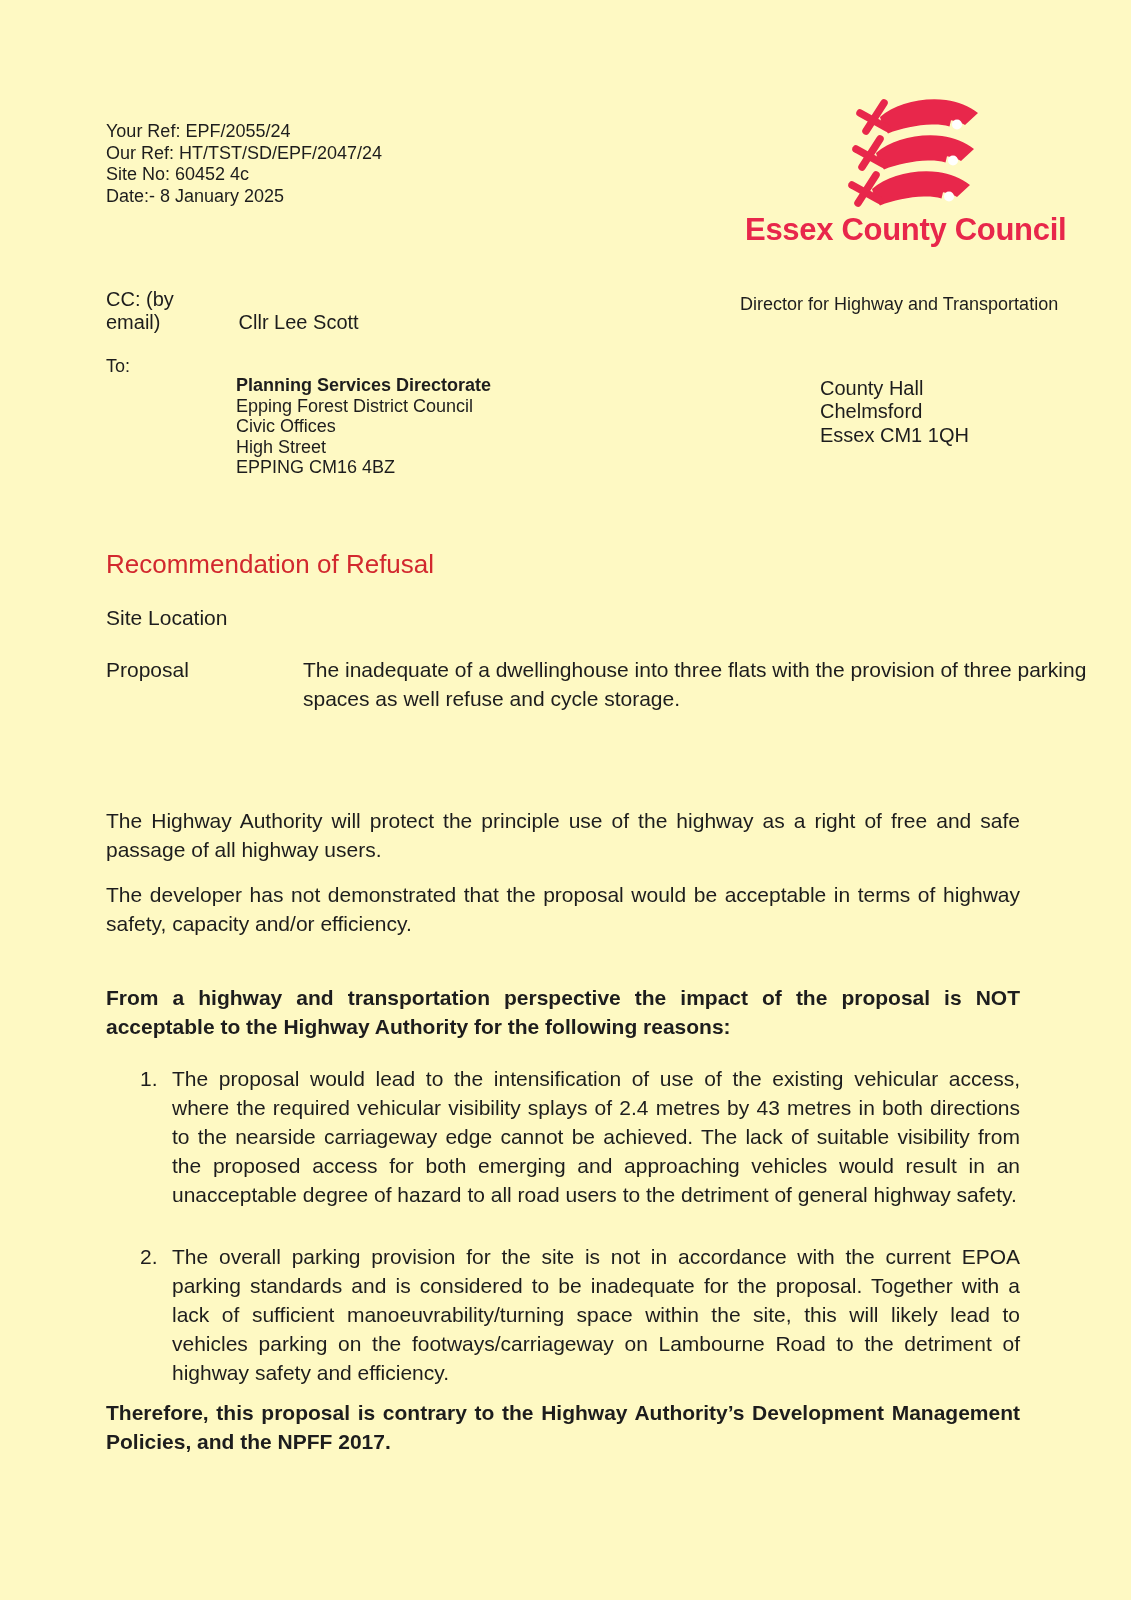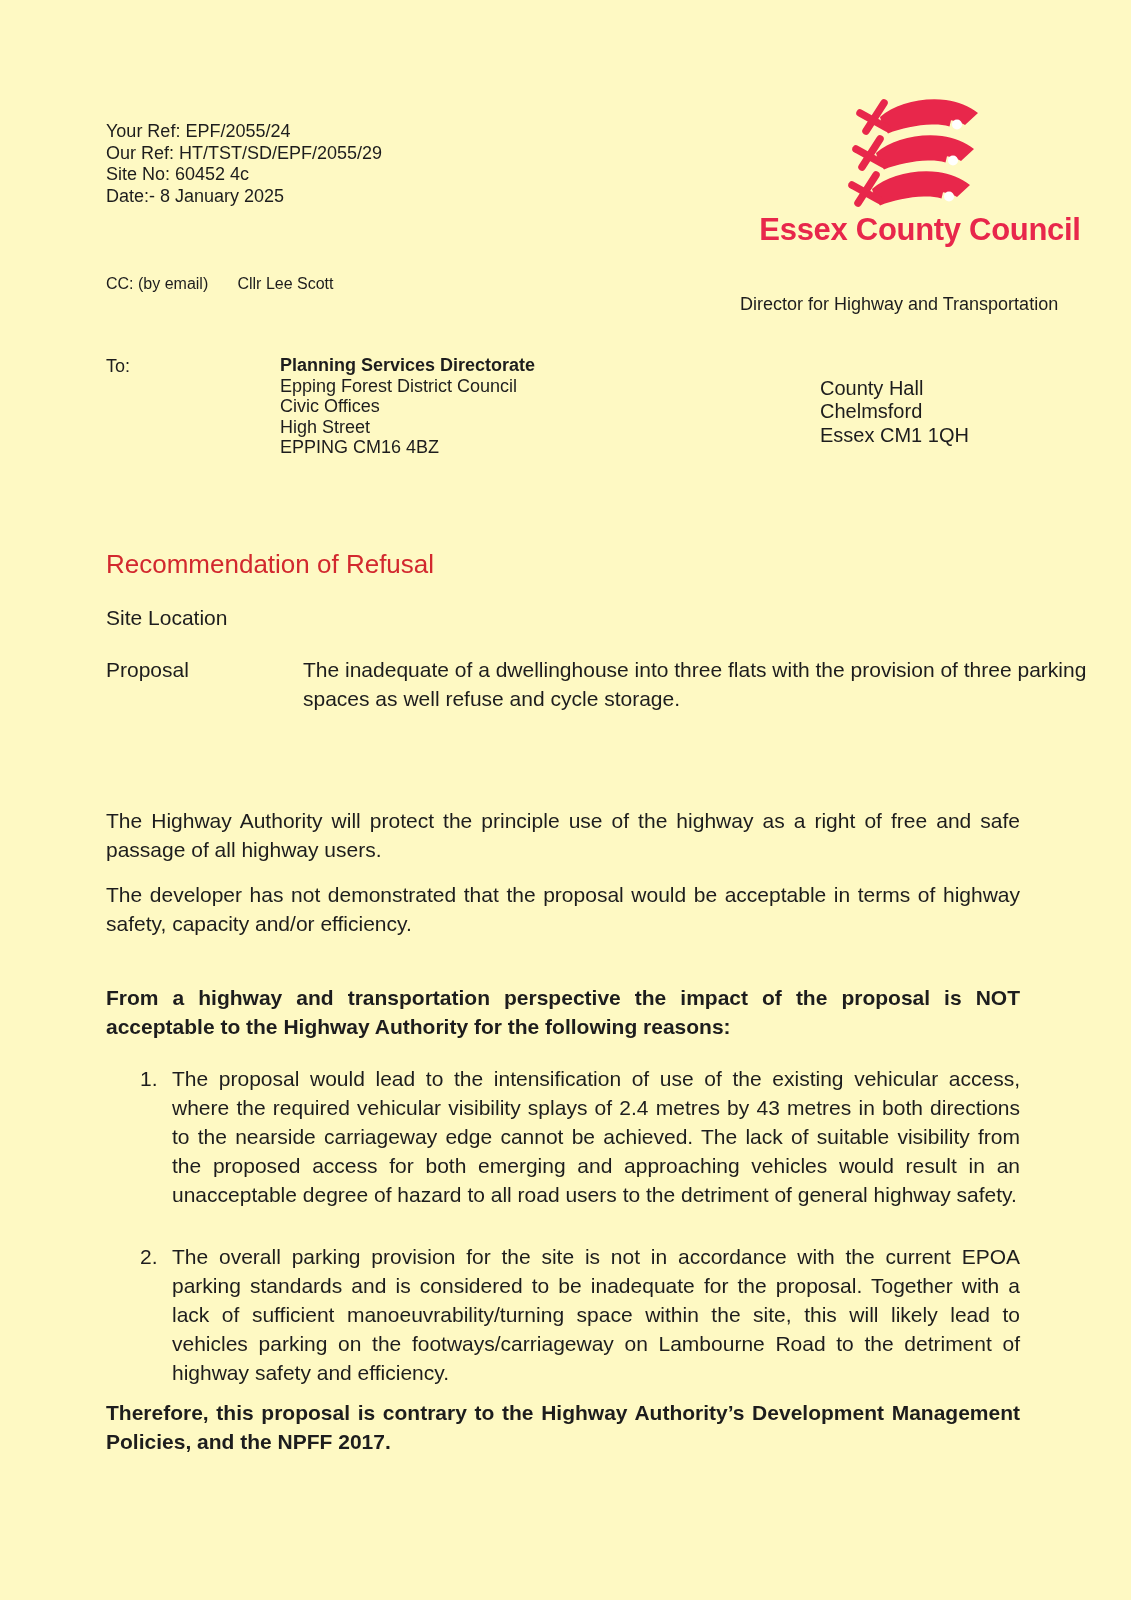--- a/index.html
+++ b/index.html
@@ -13,31 +13,31 @@
     color:#1d1d1d;
     overflow:hidden;
   }
   .abs{position:absolute;}
   
   .ref-block{left:106px;top:121px;font-size:18px;line-height:21.5px;}
   
   .logo-seaxes{left:845px;top:97px;}
   .logo-wordmark{
     left:745px;top:212px;width:350px;
-    text-align:center;
+    text-align:left;
     font-size:31px;font-weight:bold;letter-spacing:-0.3px;
     color:#e8274b;
   }
   
-  .cc-row{left:106px;top:275px;font-size:16px;}
+  .cc-row{left:106px;top:288px;font-size:20px;}
   .cc-label{display:inline-block;width:127px;}
   .director-row{left:740px;top:294px;font-size:18px;}
   
   .to-label{left:106px;top:356px;font-size:18px;}
-  .to-block{left:236px;top:355px;font-size:18px;line-height:20.5px;margin-left:44px;}
+  .to-block{left:236px;top:375px;font-size:18px;line-height:20.5px;}
   .to-block .bold-line{font-weight:bold;}
   
   .sender-block{left:820px;top:377px;font-size:20px;line-height:23.4px;}
   
   .letter-title{left:106px;top:549px;font-size:26px;color:#d2282e;text-align:right;}
   
   .details{left:106px;top:603px;font-size:21px;line-height:29px;}
   .detail-row{display:flex;margin-bottom:23px;}
   .detail-label{width:197px;flex:none;}
   .detail-value{width:790px;}
@@ -53,21 +53,21 @@
   .reason-text{width:848px;text-align:justify;}
   .conclusion{left:106px;top:1398px;font-weight:bold;}
 </style>
 </head>
 <body>
 
 <div class="page">
 
   <div class="abs ref-block">
     <div>Your Ref: EPF/2055/24</div>
-    <div>Our Ref: HT/TST/SD/EPF/2055/29</div>
+    <div>Our Ref: HT/TST/SD/EPF/2047/24</div>
     <div>Site No: 60452 4c</div>
     <div>Date:- 8 January 2025</div>
   </div>
 
   <div class="abs logo-seaxes">
     <svg width="140" height="112" viewBox="0 0 140 112" aria-hidden="true">
       <defs>
         <g id="seax">
           <path d="M27,20 C42,7 68,0 93,3 C105,4.5 116,9 125,16 L112,28 C108,25.5 103,24 98,23.2 L96.5,29.5 C91,28 85,27.4 79,27.6 C64,28 48,31.5 35,36.5 C31,31.5 28.5,26 27,20 Z" fill="#e8274b"></path>
           <circle cx="104" cy="27.5" r="5" fill="#ffffff"></circle>

